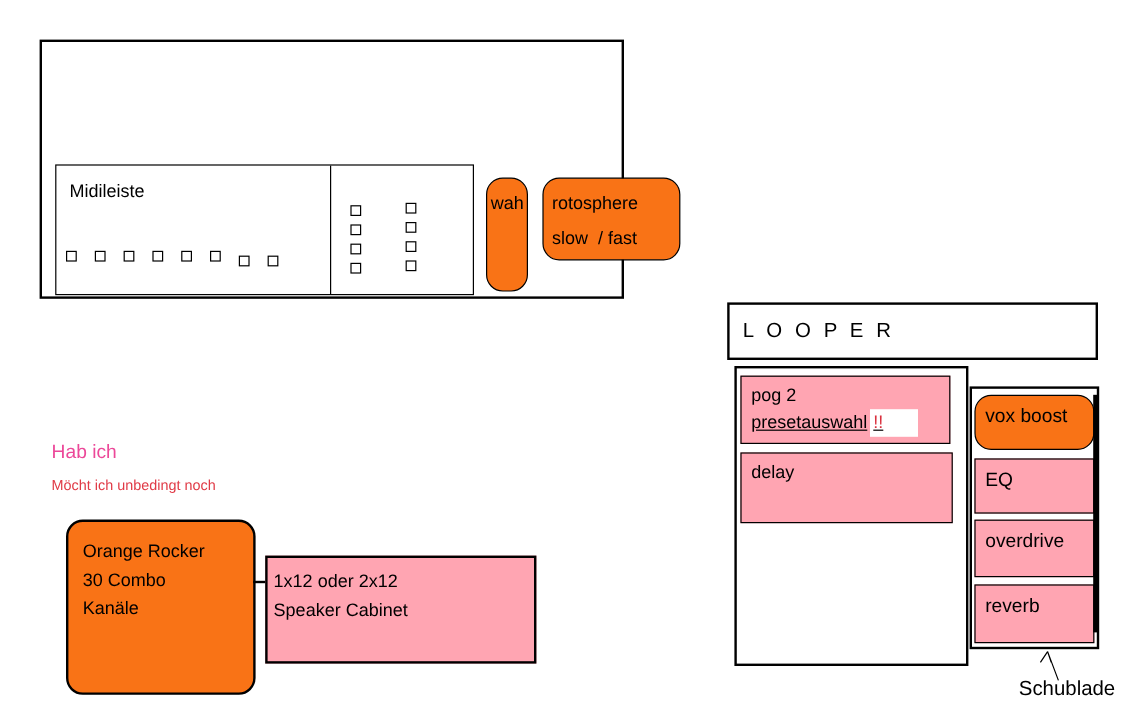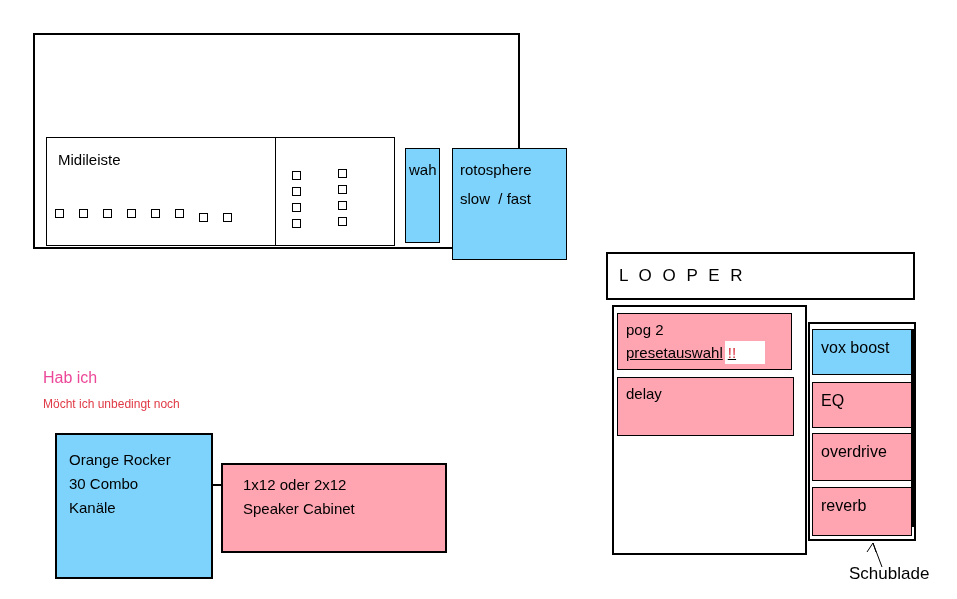--- a/index.html
+++ b/index.html
@@ -4,37 +4,37 @@
 <style>
   html,body { margin:0; padding:0; background:#fff; }
   #canvas {
     position:relative; width:957px; height:599px; background:#ffffff;
     font-family:"Liberation Sans", sans-serif; color:#000; overflow:hidden;
     font-size:15px;
   }
   .box { position:absolute; box-sizing:border-box; background:#fff; }
   .b1 { border:1px solid #000; }
   .b2 { border:2px solid #000; }
-  .green { background:#7dd3fc; }
+  .green { background:#f97316;border-radius:14px; }
   .pink  { background:#ffa5b2; }
   .pre { white-space:pre; }
 
   
   #top-frame   { left:33px; top:33px; width:487px; height:216px; }
   #midi-box    { left:44px; top:135px; width:349px; height:109px; }
   #midi-divider{ position:absolute; left:228px; top:0; width:1px; height:107px; background:#000; }
   #midi-label  { position:absolute; left:11px; top:13px; }
   .sq { width:9px; height:9px; border:1px solid #000; box-sizing:border-box; background:#fff; }
   #midi-row { position:absolute; left:8px; top:71px; display:flex; gap:15px; }
   #midi-row .sq:nth-child(7), #midi-row .sq:nth-child(8) { margin-top:4px; }
   .midi-col { position:absolute; display:flex; flex-direction:column; gap:7px; }
   #midi-col-1 { left:245px; top:33px; }
   #midi-col-2 { left:291px; top:31px; }
   #wah-box { left:405px; top:148px; width:35px; height:95px; padding:12px 0 0 3px; }
-  #roto-box { left:452px; top:148px; width:115px; height:112px; padding:12px 0 0 7px; }
+  #roto-box { left:452px; top:148px; width:115px; height:69px; padding:12px 0 0 7px; }
   #roto-line2 { margin-top:12px; }
 
   
   #looper-box { left:606px; top:252px; width:309px; height:48px; }
   #looper-label { position:absolute; left:11px; top:12px; font-size:17px; letter-spacing:3px; }
   #loop-frame { left:612px; top:305px; width:195px; height:250px; }
   #pog-box   { position:absolute; left:3px; top:6px; width:175px; height:57px; padding:5px 0 0 8px; line-height:22px; }
   #pog-line2 { display:flex; align-items:center;text-decoration:underline; }
   #pog-alert-box { display:inline-block; width:40px; height:23px; margin-left:2px; background:#fff;
                    color:#d9303e; line-height:23px; padding-left:3px; box-sizing:border-box; }
@@ -51,21 +51,21 @@
   #drawer-slide { position:absolute; left:101px; top:5px; width:4px; height:198px; background:#000; }
   #schublade-arrow { position:absolute; left:860px; top:535px; }
   #schublade-label { position:absolute; left:849px; top:564px; font-size:17px; }
 
   
   #legend-have { position:absolute; left:43px; top:369px; font-size:16px; color:#ec4899; }
   #legend-want { position:absolute; left:43px; top:397px; font-size:12px; color:#e03a46; }
 
   
   #amp-box { left:55px; top:433px; width:158px; height:146px; padding:13px 0 0 12px; line-height:24px; }
-  #cab-box { left:221px; top:463px; width:226px; height:90px; padding:8px 0 0 20px; line-height:24px; }
+  #cab-box { left:221px; top:463px; width:226px; height:90px; padding:8px 0 0 5px; line-height:24px; }
   #amp-cab-connector { position:absolute; left:211px; top:484px; width:12px; height:2px; background:#000; }
 </style>
 </head>
 <body>
 
 <div id="canvas">
 
   <div class="box b2" id="top-frame">
     <div class="box b1" id="midi-box" style="left:11px; top:102px;">
       <span id="midi-label">Midileiste</span>

